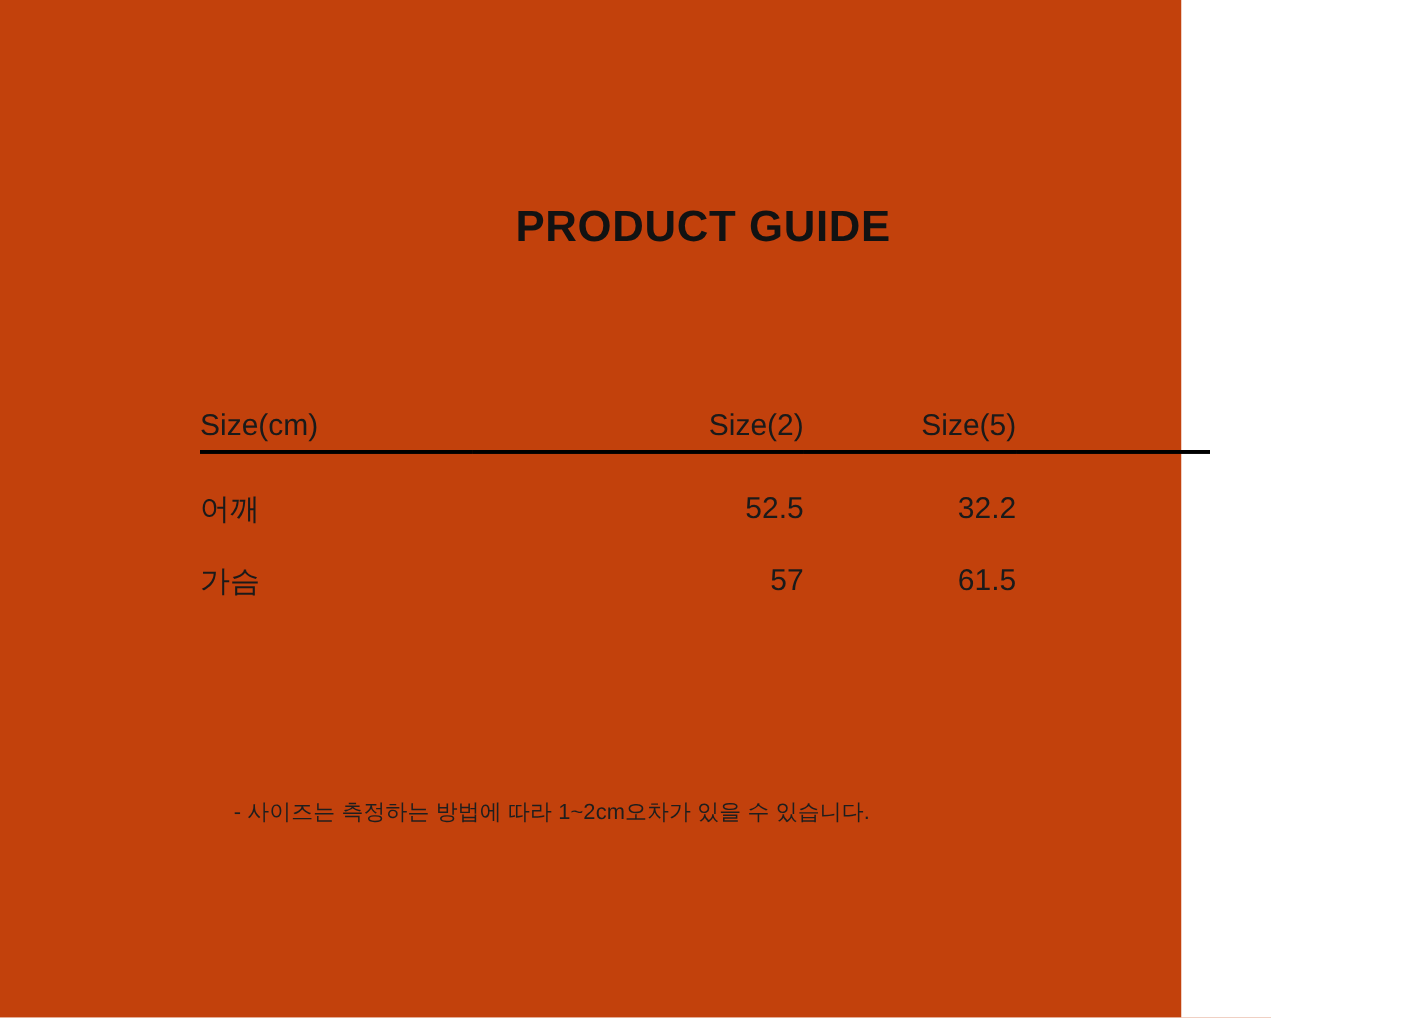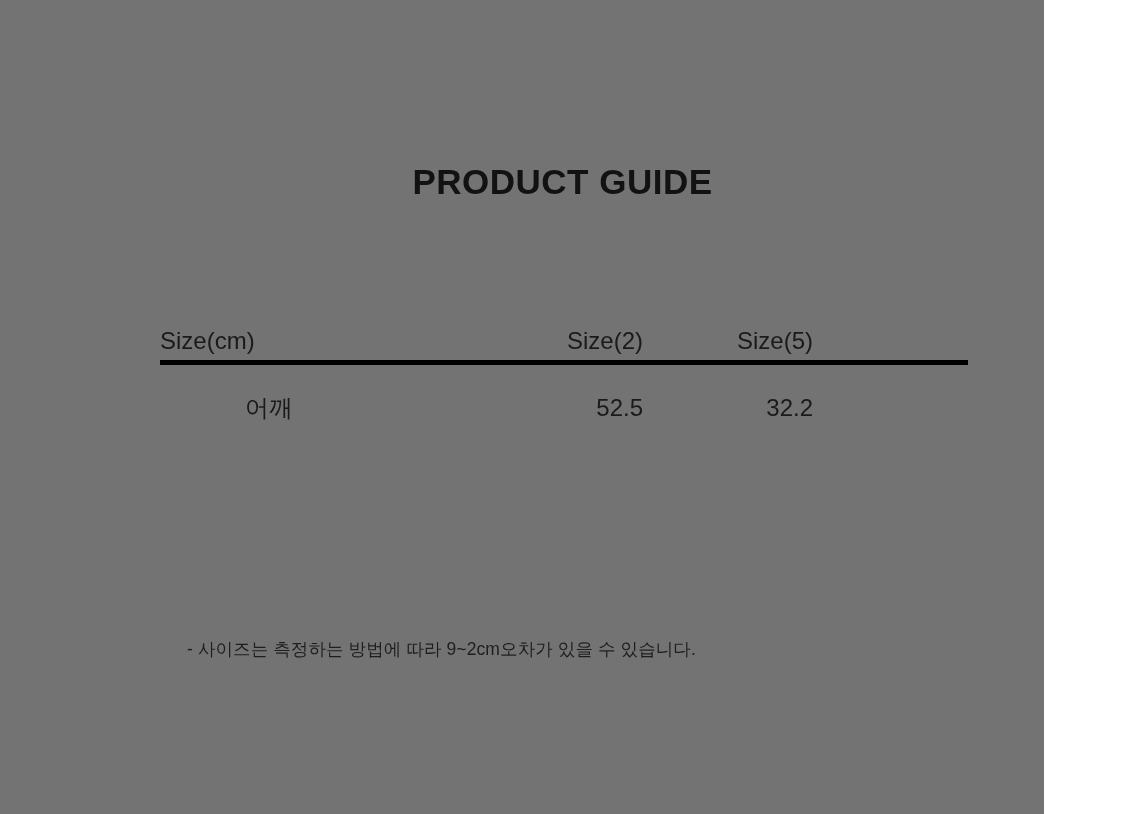--- a/index.html
+++ b/index.html
@@ -6,23 +6,23 @@
     margin: 0;
     padding: 0;
     background: #ffffff;
     width: 1125px;
     height: 814px;
     font-family: "Liberation Sans", "DejaVu Sans", sans-serif;
     overflow: hidden;
   }
   .canvas {
     position: relative;
-    width: 1044px;
+    width: 945px;
     height: 814px;
-    background: #737373;
+    background: #c2410c;
   }
   .page-title {
     position: absolute;
     top: 162px;
     left: 0;
     width: 1125px;
     text-align: center;
     font-size: 35px;
     font-weight: 700;
     letter-spacing: 0.5px;
@@ -43,24 +43,24 @@
   }
   table.size-table th,
   table.size-table td {
     padding: 0;
     font-weight: 400;
     white-space: nowrap;
   }
   table.size-table thead th {
     height: 38px;
     vertical-align: middle;
-    border-bottom: 5px solid #000000;
+    border-bottom: 3px solid #000000;
   }
   th.c1 { text-align: left; padding-left: 28px; }
-  td.c1 { text-align: center; padding-left: 42px; }
+  td.c1 { text-align: left; padding-left: 42px; }
   .c2, .c3 { text-align: right; }
   table.size-table tbody::before {
     content: "";
     display: table-row;
     height: 16px;
   }
   table.size-table tbody td {
     height: 58px;
     vertical-align: middle;
   }
@@ -98,21 +98,27 @@
           <th class="c4"></th>
         </tr>
       </thead>
       <tbody>
         <tr>
           <td class="c1">어깨</td>
           <td class="c2">52.5</td>
           <td class="c3">32.2</td>
           <td class="c4"></td>
         </tr>
+        <tr>
+          <td class="c1">가슴</td>
+          <td class="c2">57</td>
+          <td class="c3">61.5</td>
+          <td class="c4"></td>
+        </tr>
       </tbody>
     </table>
   </div>
 
   <div class="notes">
-    <div class="note-line">- 사이즈는 측정하는 방법에 따라 9~2cm오차가 있을 수 있습니다.</div>
+    <div class="note-line">- 사이즈는 측정하는 방법에 따라 1~2cm오차가 있을 수 있습니다.</div>
   </div>
 
 </div>
 
 </body></html>

